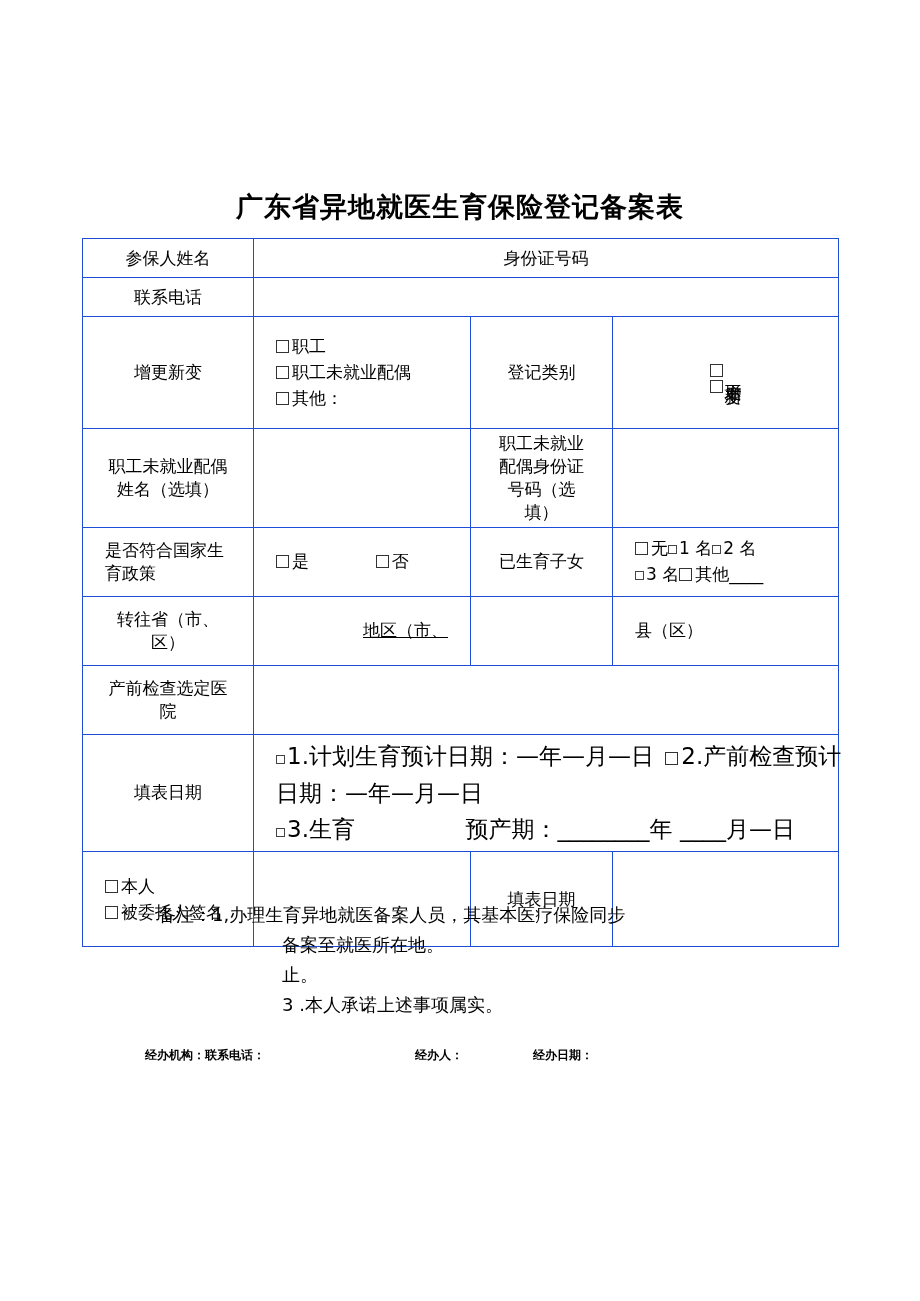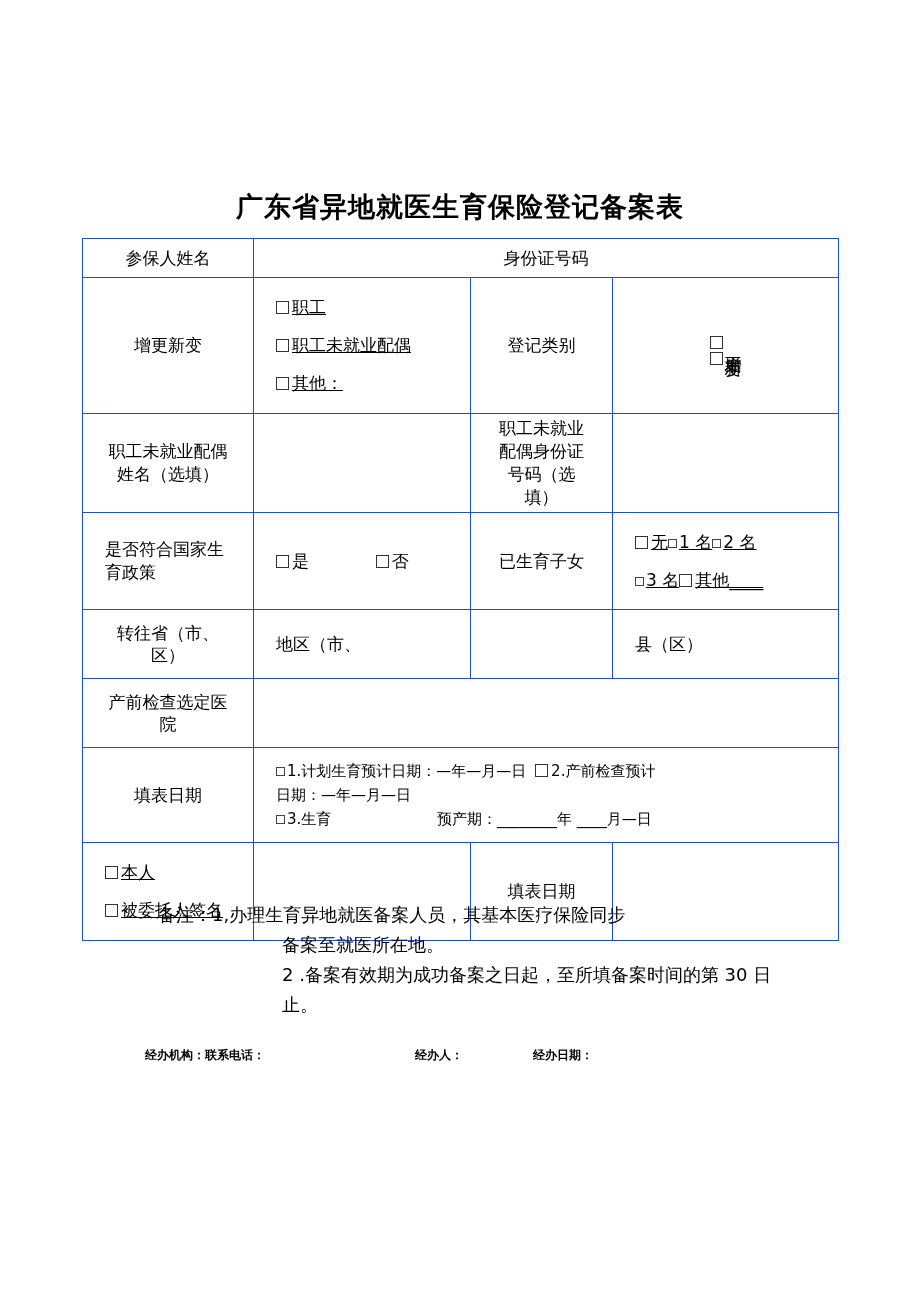--- a/index.html
+++ b/index.html
@@ -45,41 +45,41 @@
     line-height: 1.35;
   }
   table.form td {
     border: 1px solid #1d4ed8;
     padding: 3px 22px;
     vertical-align: middle;
     word-break: break-all;
   }
   .c-center { text-align: center; }
   .c-left { text-align: left; }
-  .c-right { text-align: left; }
+  .c-right { text-align: right; text-decoration: underline; }
 
   .chk {
     display: inline-block;
     width: 13px;
     height: 13px;
     border: 1px solid #333;
     margin-right: 3px;
     vertical-align: -1px;
     box-sizing: border-box;
   }
   .chk-sm {
     display: inline-block;
     width: 9px;
     height: 9px;
     border: 1px solid #444;
     margin-right: 2px;
     vertical-align: 0px;
     box-sizing: border-box;
   }
-  .opt-line { display: block; margin: 15px 0; white-space: nowrap; text-decoration: underline; }
+  .opt-line { display: block; margin: 3px 0; white-space: nowrap; }
 
   
   .vert-wrap {
     display: flex;
     justify-content: center;
     align-items: center;
     height: 100%;
   }
   .vert-boxes {
     display: flex;
@@ -135,20 +135,24 @@
       <col style="width:142px">
       <col style="width:226px">
     </colgroup>
     <tbody>
 
       <tr>
         <td class="c-center" style="height:32px">参保人姓名</td>
         <td class="c-center" colspan="3">身份证号码</td>
       </tr>
 
+      <tr>
+        <td class="c-center" style="height:32px">联系电话</td>
+        <td colspan="3"></td>
+      </tr>
 
       <tr>
         <td class="c-center" style="height:105px">增更新变</td>
         <td class="c-left">
           <span class="opt-line"><span class="chk"></span><span>职工</span></span>
           <span class="opt-line"><span class="chk"></span><span>职工未就业配偶</span></span>
           <span class="opt-line"><span class="chk"></span><span>其他：</span></span>
         </td>
         <td class="c-center">登记类别</td>
         <td>
@@ -194,21 +198,21 @@
         <td class="c-left">县（区）</td>
       </tr>
 
       <tr>
         <td class="c-center" style="height:62px">产前检查选定医院</td>
         <td colspan="3"></td>
       </tr>
 
       <tr>
         <td class="c-center" style="height:88px">填表日期</td>
-        <td colspan="3" class="c-left" style="font-size:15px;line-height:1.6">
+        <td colspan="3" class="c-left" style="font-size:23px;line-height:1.6">
           <span style="display:block;white-space:nowrap">
             <span class="chk-sm"></span><span>1.计划生育预计日期：—年—月—日</span>
             <span class="chk" style="margin-left:4px"></span><span>2.产前检查预计</span>
           </span>
           <span style="display:block;white-space:nowrap">
             <span>日期：—年—月—日</span>
           </span>
           <span style="display:block;white-space:nowrap">
             <span class="chk-sm"></span><span>3.生育</span>
             <span style="display:inline-block;width:96px"></span>
@@ -228,21 +232,21 @@
       </tr>
 
     </tbody>
   </table>
 
   <div class="notes">
     <div class="note-row">
       <span class="note-lbl" style="padding-left:76px">备注：</span><span>1,</span><span>办理生育异地就医备案人员，其基本医疗保险同步</span>
     </div>
     <div class="note-indent">备案至就医所在地。</div>
-    <div class="note-indent" style="white-space:nowrap">2 .备案有效期为成功备案之日起，至所填备案时间的第 30 日</div>
     <div class="note-indent">止。</div>
+    <div class="note-indent">3 .本人承诺上述事项属实。</div>
   </div>
 
   <div class="footer-line">
     <span>经办机构：</span><span>联系电话：</span><span class="fgap1"></span><span>经办人：</span><span class="fgap2"></span><span>经办日期：</span>
   </div>
 
 </div>
 
 </body></html>

